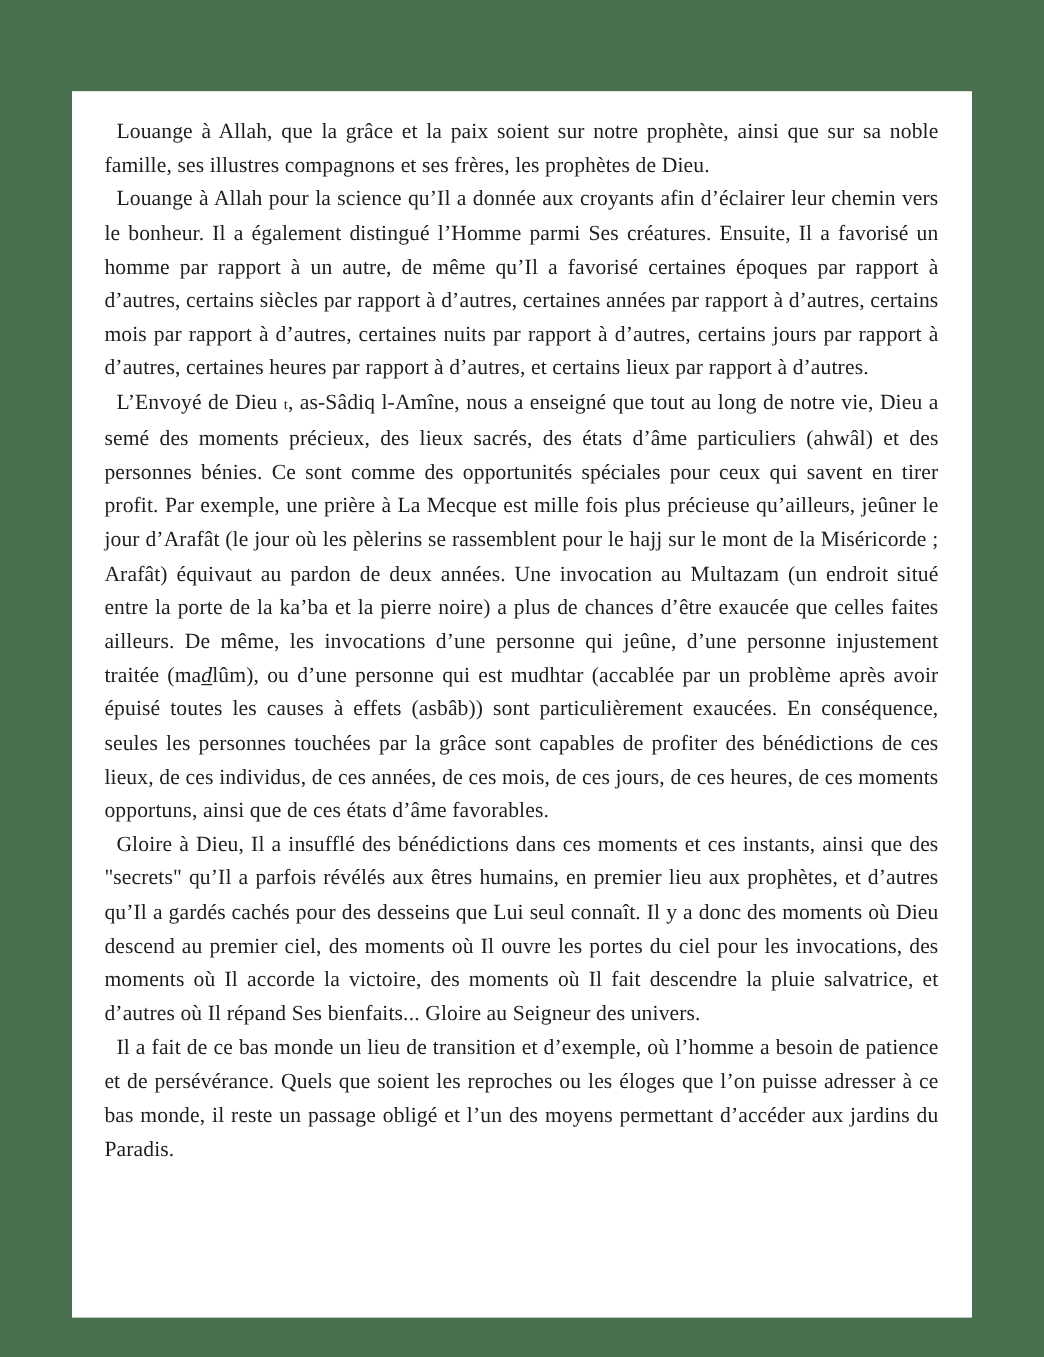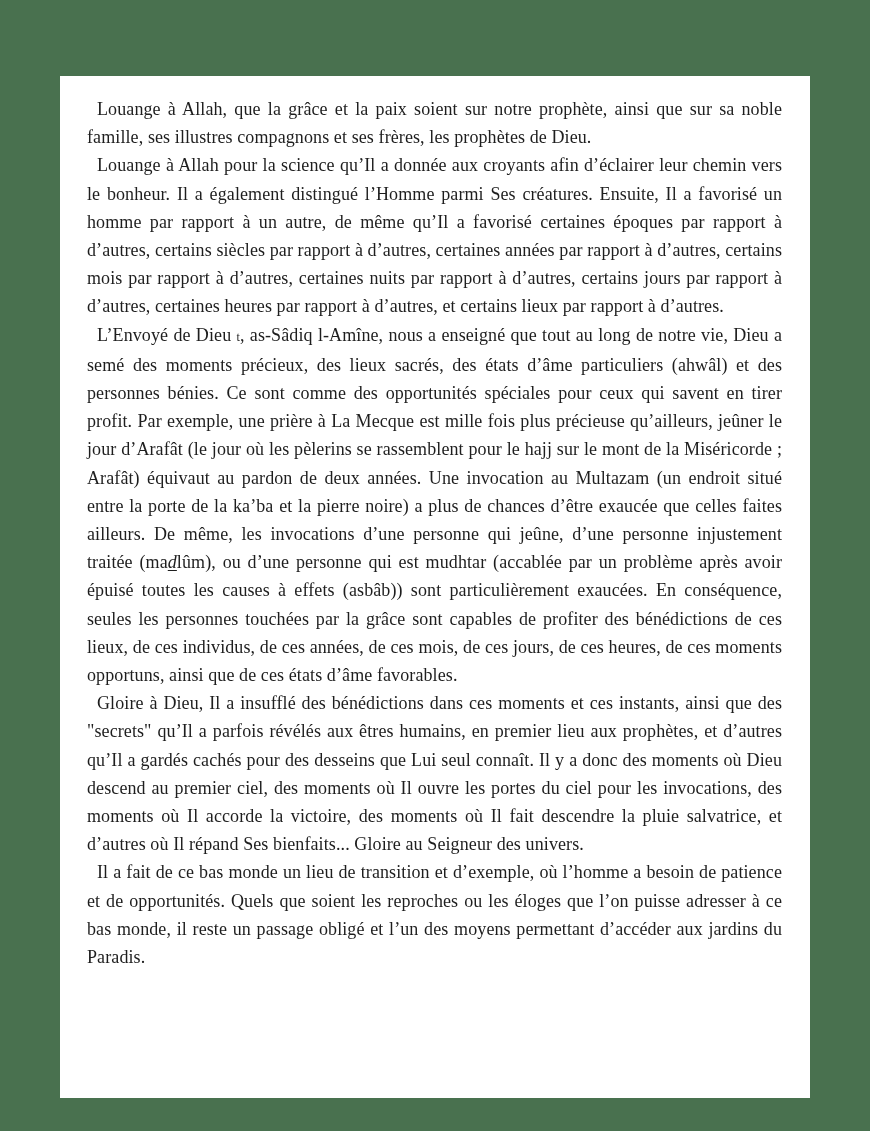--- a/index.html
+++ b/index.html
@@ -49,15 +49,15 @@
 </style>
 </head>
 <body style="background-color: rgb(73, 113, 79);">
 
 <div class="page" style="background-color: rgb(255, 255, 255);">
   <div class="page-text" style="color: rgb(30, 30, 30);">
       <p class="para" lang="fr"><span>Louange à Allah, que la grâce et la paix soient sur notre prophète, ainsi que sur sa noble famille, ses illustres compagnons et ses frères, les prophètes de Dieu.</span></p>
       <p class="para" lang="fr"><span>Louange à Allah pour la science qu’Il a donnée aux croyants afin d’éclairer leur chemin vers le bonheur. Il a également distingué l’Homme parmi Ses créatures. Ensuite, Il a favorisé un homme par rapport à un autre, de même qu’Il a favorisé certaines époques par rapport à d’autres, certains siècles par rapport à d’autres, certaines années par rapport à d’autres, certains mois par rapport à d’autres, certaines nuits par rapport à d’autres, certains jours par rapport à d’autres, certaines heures par rapport à d’autres, et certains lieux par rapport à d’autres.</span></p>
       <p class="para" lang="fr"><span>L’Envoyé de Dieu </span><span class="seg-honorific">t</span><span>, as-Sâdiq l-Amîne, nous a enseigné que tout au long de notre vie, Dieu a semé des moments précieux, des lieux sacrés, des états d’âme particuliers (</span><span class="seg-italic">ahwâl</span><span>) et des personnes bénies. Ce sont comme des opportunités spéciales pour ceux qui savent en tirer profit. Par exemple, une prière à La Mecque est mille fois plus précieuse qu’ailleurs, jeûner le jour d’Arafât (le jour où les pèlerins se rassemblent pour le </span><span class="seg-italic">hajj</span><span> sur le mont de la Miséricorde ; Arafât) équivaut au pardon de deux années. Une invocation au Multazam (un endroit situé entre la porte de la ka’ba et la pierre noire) a plus de chances d’être exaucée que celles faites ailleurs. De même, les invocations d’une personne qui jeûne, d’une personne injustement traitée (</span><span class="seg-italic">ma</span><span class="seg-italic-underline">d</span><span class="seg-italic">lûm</span><span>), ou d’une personne qui est </span><span class="seg-italic">mudhtar</span><span> (accablée par un problème après avoir épuisé toutes les causes à effets (</span><span class="seg-italic">asbâb</span><span>)) sont particulièrement exaucées. En conséquence, seules les personnes touchées par la grâce sont capables de profiter des bénédictions de ces lieux, de ces individus, de ces années, de ces mois, de ces jours, de ces heures, de ces moments opportuns, ainsi que de ces états d’âme favorables.</span></p>
       <p class="para" lang="fr"><span>Gloire à Dieu, Il a insufflé des bénédictions dans ces moments et ces instants, ainsi que des "secrets" qu’Il a parfois révélés aux êtres humains, en premier lieu aux prophètes, et d’autres qu’Il a gardés cachés pour des desseins que Lui seul connaît. Il y a donc des moments où Dieu descend au premier ciel, des moments où Il ouvre les portes du ciel pour les invocations, des moments où Il accorde la victoire, des moments où Il fait descendre la pluie salvatrice, et d’autres où Il répand Ses bienfaits... Gloire au Seigneur des univers.</span></p>
-      <p class="para" lang="fr"><span>Il a fait de ce bas monde un lieu de transition et d’exemple, où l’homme a besoin de patience et de opportunités. Quels que soient les reproches ou les éloges que l’on puisse adresser à ce bas monde, il reste un passage obligé et l’un des moyens permettant d’accéder aux jardins du Paradis.</span></p>
+      <p class="para" lang="fr"><span>Il a fait de ce bas monde un lieu de transition et d’exemple, où l’homme a besoin de patience et de persévérance. Quels que soient les reproches ou les éloges que l’on puisse adresser à ce bas monde, il reste un passage obligé et l’un des moyens permettant d’accéder aux jardins du Paradis.</span></p>
     </div>
 </div>
 
 </body></html>

